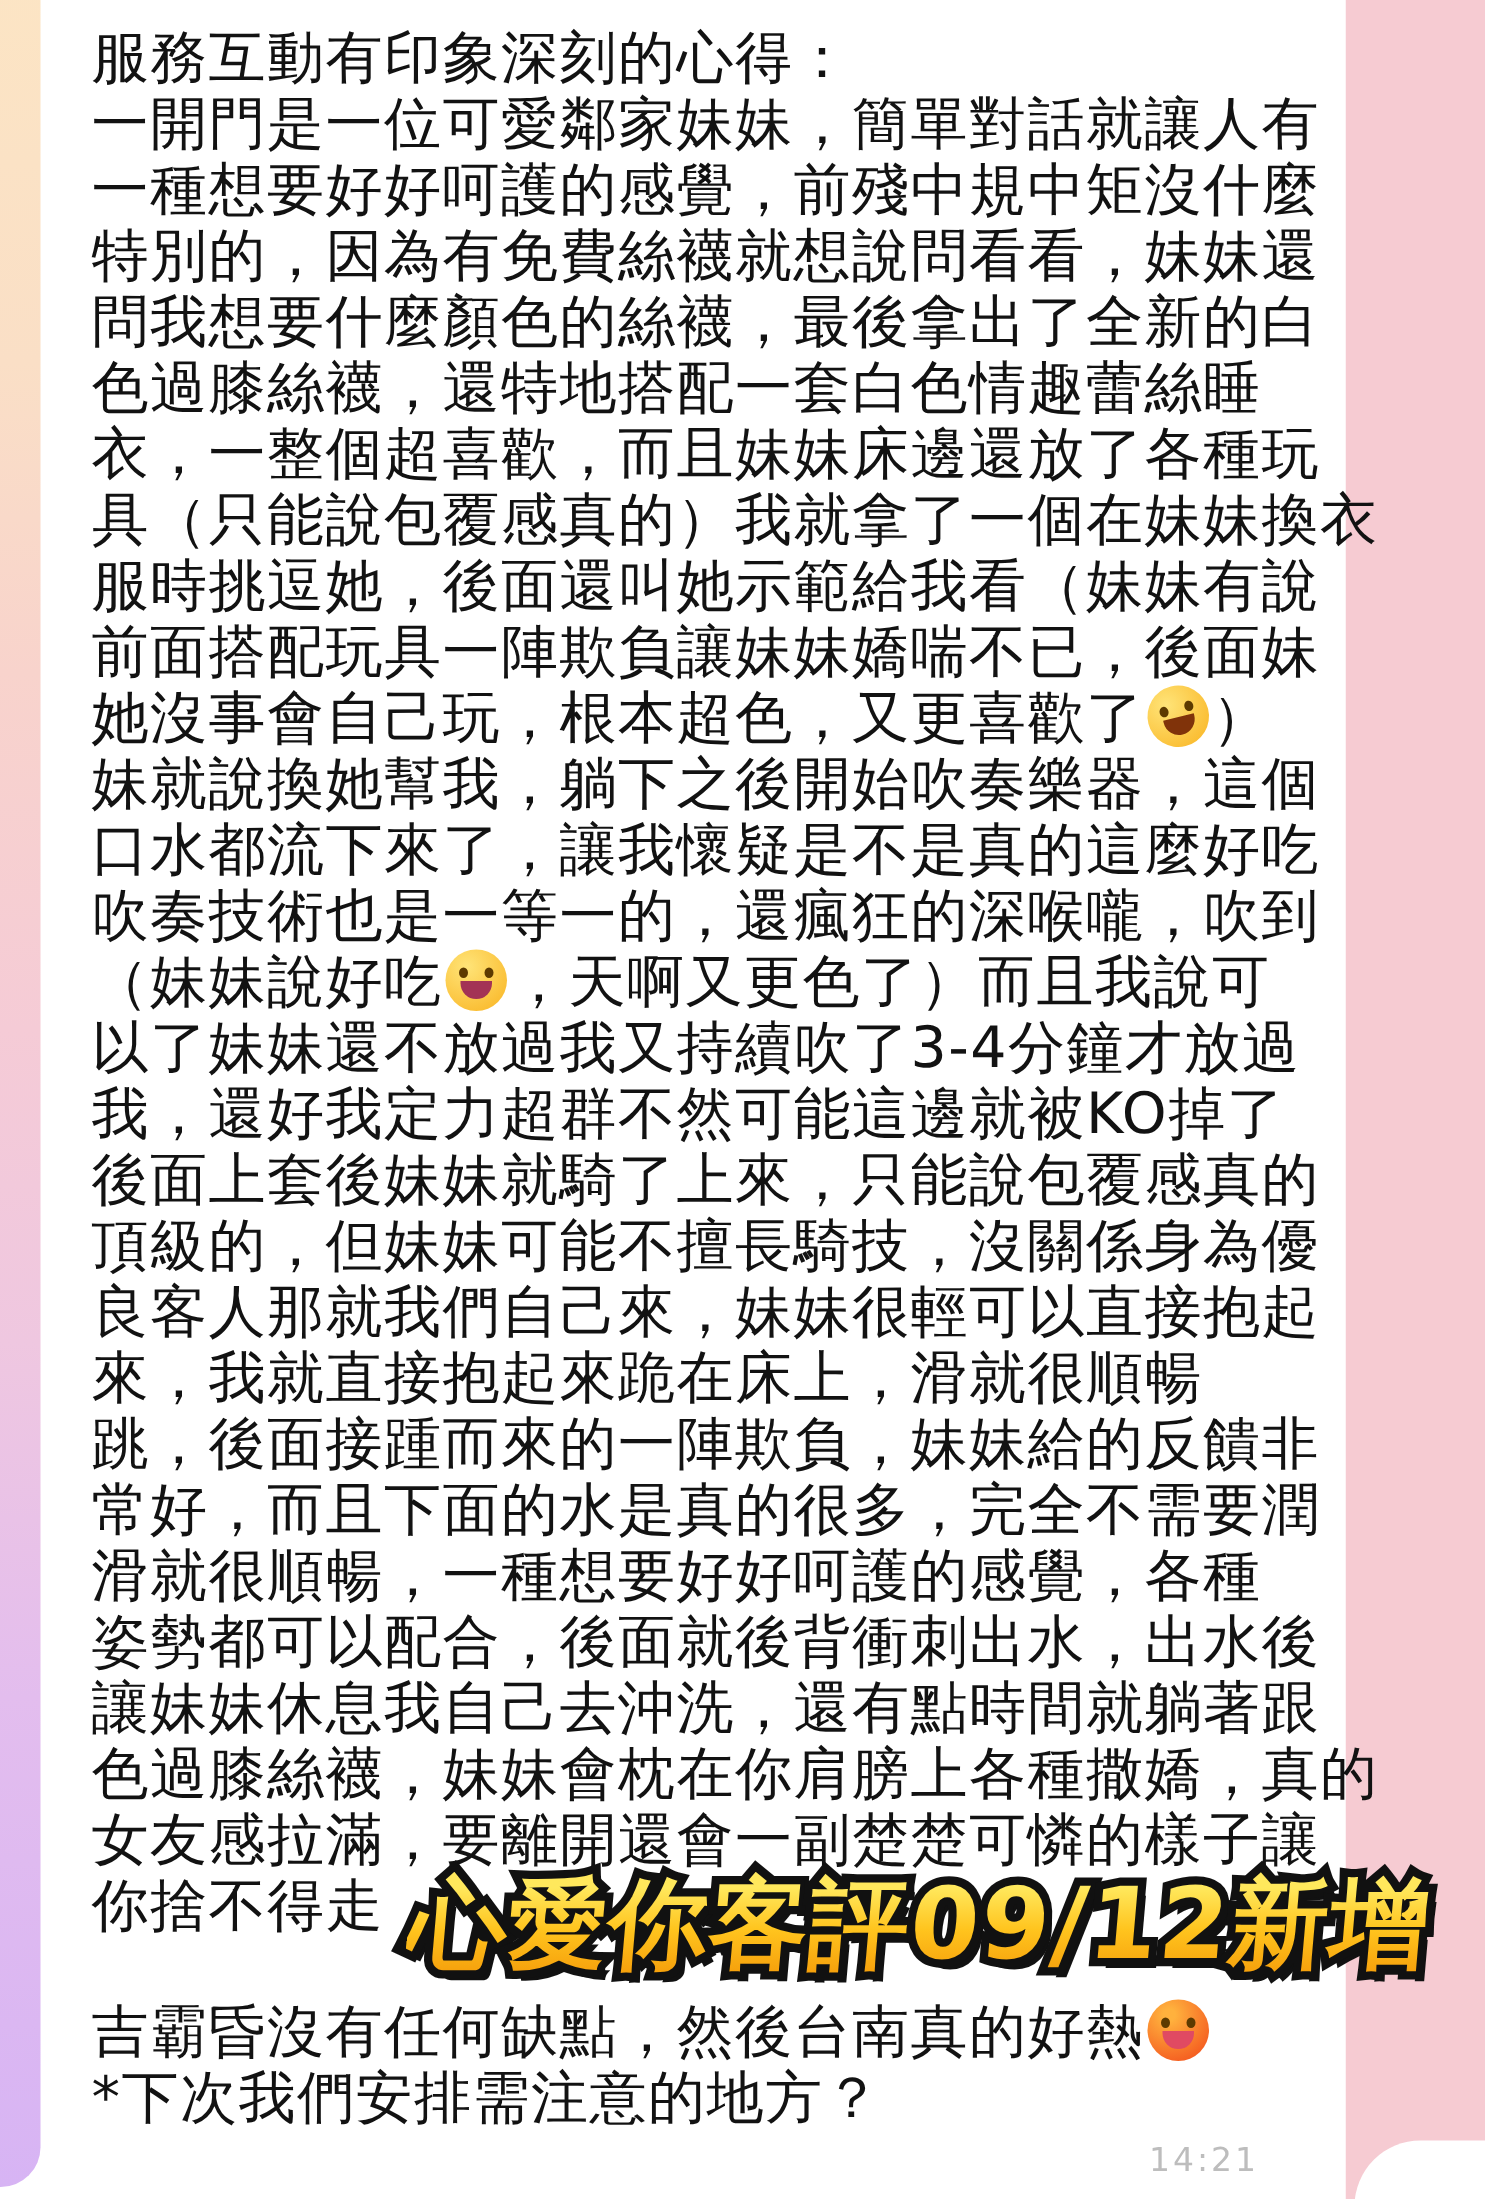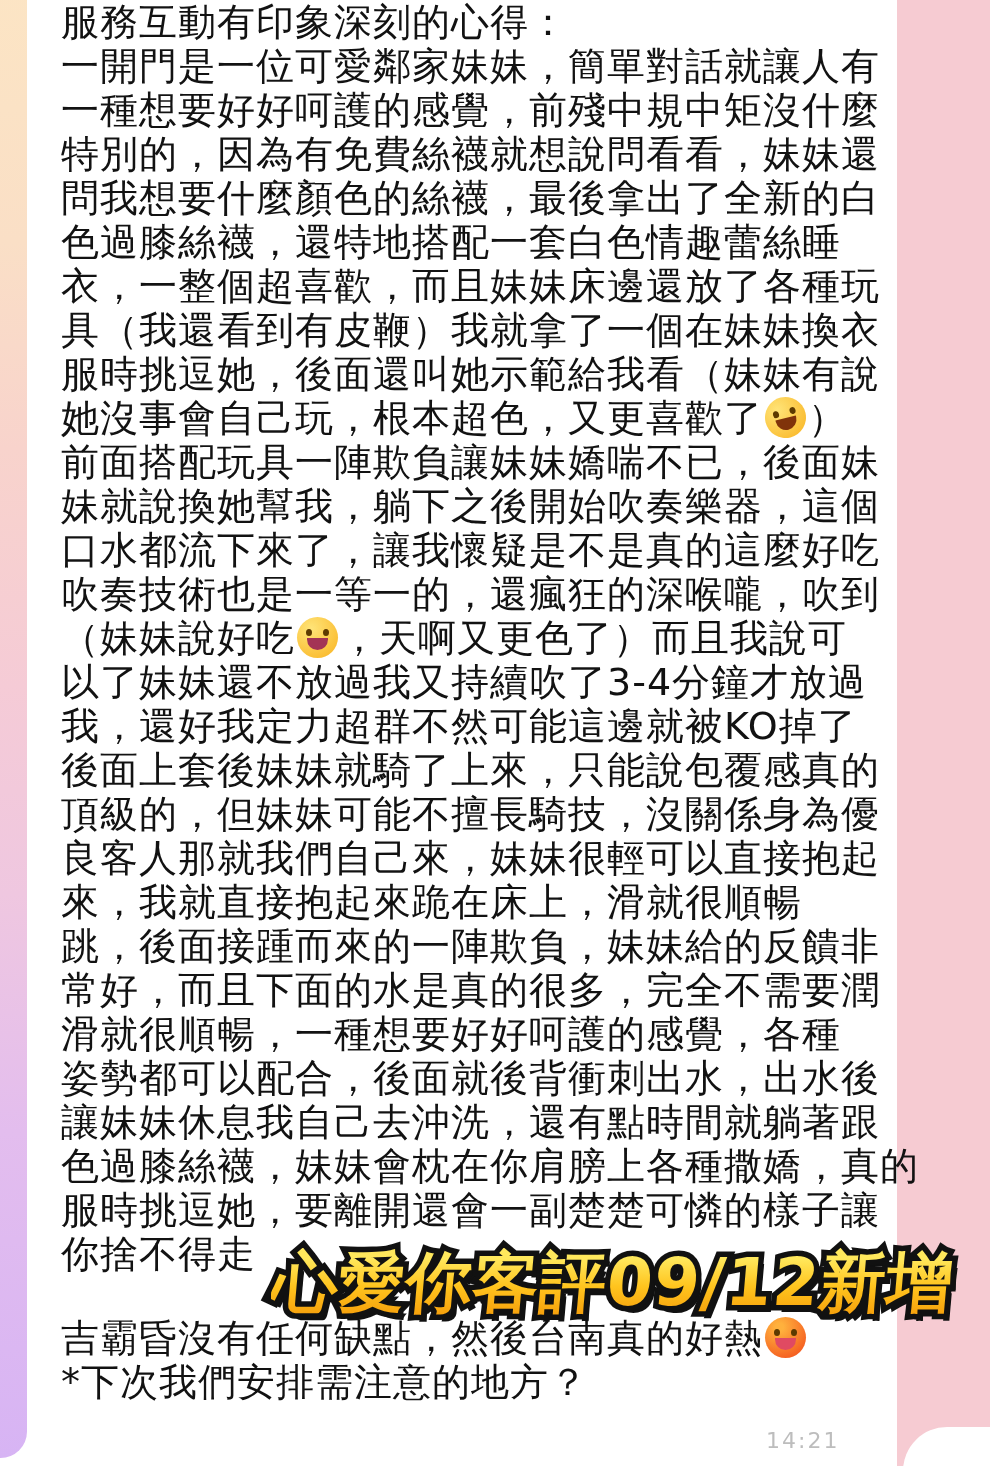--- a/index.html
+++ b/index.html
@@ -26,21 +26,21 @@
     background:#f6cbd2;
   }
   
   .bubble{
     position:absolute;left:31px;top:0;
     width:866px;height:1466px;
     background:#ffffff;
   }
   .msg-text{
     position:absolute;left:0;top:0;right:0;
-    padding:0 12px 0 30px;
+    padding:16px 12px 0 30px;
     color:#121212;
     font-size:38px;
     line-height:44px;
     letter-spacing:1px;
     white-space:nowrap;
   }
   .line{height:44px;}
   .line.spacer{height:40px;}
   
   .emoji{
@@ -104,41 +104,41 @@
 
   <div class="bubble">
     <div class="msg-text">
         <div class="line"><span>服務互動有印象深刻的心得：</span></div>
         <div class="line"><span>一開門是一位可愛鄰家妹妹，簡單對話就讓人有</span></div>
         <div class="line"><span>一種想要好好呵護的感覺，前殘中規中矩沒什麼</span></div>
         <div class="line"><span>特別的，因為有免費絲襪就想說問看看，妹妹還</span></div>
         <div class="line"><span>問我想要什麼顏色的絲襪，最後拿出了全新的白</span></div>
         <div class="line"><span>色過膝絲襪，還特地搭配一套白色情趣蕾絲睡</span></div>
         <div class="line"><span>衣，一整個超喜歡，而且妹妹床邊還放了各種玩</span></div>
-        <div class="line"><span>具（我還看到有皮鞭）我就拿了一個在妹妹換衣</span></div>
+        <div class="line"><span>具（只能說包覆感真的）我就拿了一個在妹妹換衣</span></div>
         <div class="line"><span>服時挑逗她，後面還叫她示範給我看（妹妹有說</span></div>
+        <div class="line"><span>前面搭配玩具一陣欺負讓妹妹嬌喘不已，後面妹</span></div>
         <div class="line"><span>她沒事會自己玩，根本超色，又更喜歡了</span><span class="emoji rofl" title="🤣"></span><span>）</span></div>
-        <div class="line"><span>前面搭配玩具一陣欺負讓妹妹嬌喘不已，後面妹</span></div>
         <div class="line"><span>妹就說換她幫我，躺下之後開始吹奏樂器，這個</span></div>
         <div class="line"><span>口水都流下來了，讓我懷疑是不是真的這麼好吃</span></div>
         <div class="line"><span>吹奏技術也是一等一的，還瘋狂的深喉嚨，吹到</span></div>
         <div class="line"><span>（妹妹說好吃</span><span class="emoji yum" title="😋"></span><span>，天啊又更色了）而且我說可</span></div>
         <div class="line"><span>以了妹妹還不放過我又持續吹了3-4分鐘才放過</span></div>
         <div class="line"><span>我，還好我定力超群不然可能這邊就被KO掉了</span></div>
         <div class="line"><span>後面上套後妹妹就騎了上來，只能說包覆感真的</span></div>
         <div class="line"><span>頂級的，但妹妹可能不擅長騎技，沒關係身為優</span></div>
         <div class="line"><span>良客人那就我們自己來，妹妹很輕可以直接抱起</span></div>
         <div class="line"><span>來，我就直接抱起來跪在床上，滑就很順暢</span></div>
         <div class="line"><span>跳，後面接踵而來的一陣欺負，妹妹給的反饋非</span></div>
         <div class="line"><span>常好，而且下面的水是真的很多，完全不需要潤</span></div>
         <div class="line"><span>滑就很順暢，一種想要好好呵護的感覺，各種</span></div>
         <div class="line"><span>姿勢都可以配合，後面就後背衝刺出水，出水後</span></div>
         <div class="line"><span>讓妹妹休息我自己去沖洗，還有點時間就躺著跟</span></div>
         <div class="line"><span>色過膝絲襪，妹妹會枕在你肩膀上各種撒嬌，真的</span></div>
-        <div class="line"><span>服時挑逗她，要離開還會一副楚楚可憐的樣子讓</span></div>
+        <div class="line"><span>女友感拉滿，要離開還會一副楚楚可憐的樣子讓</span></div>
         <div class="line"><span>你捨不得走</span></div>
         <div class="line spacer"></div>
         <div class="line"><span>吉霸昏沒有任何缺點，然後台南真的好熱</span><span class="emoji hot-face" title="🥵"></span></div>
         <div class="line"><span>*下次我們安排需注意的地方？</span></div>
       </div>
   </div>
 
   <div class="overlay-title">
     <span class="ot stroke">心愛你客評09/12新增</span>
     <span class="ot fill">心愛你客評09/12新增</span>

